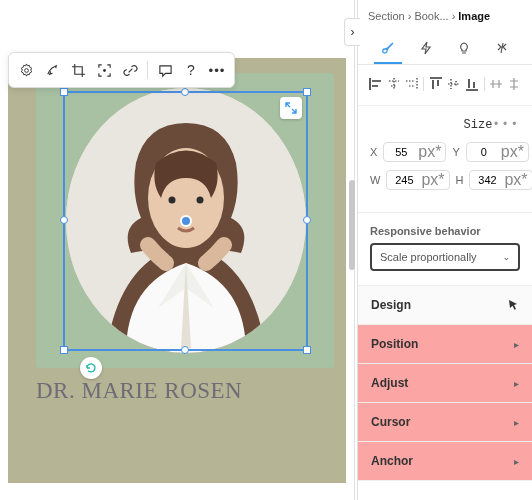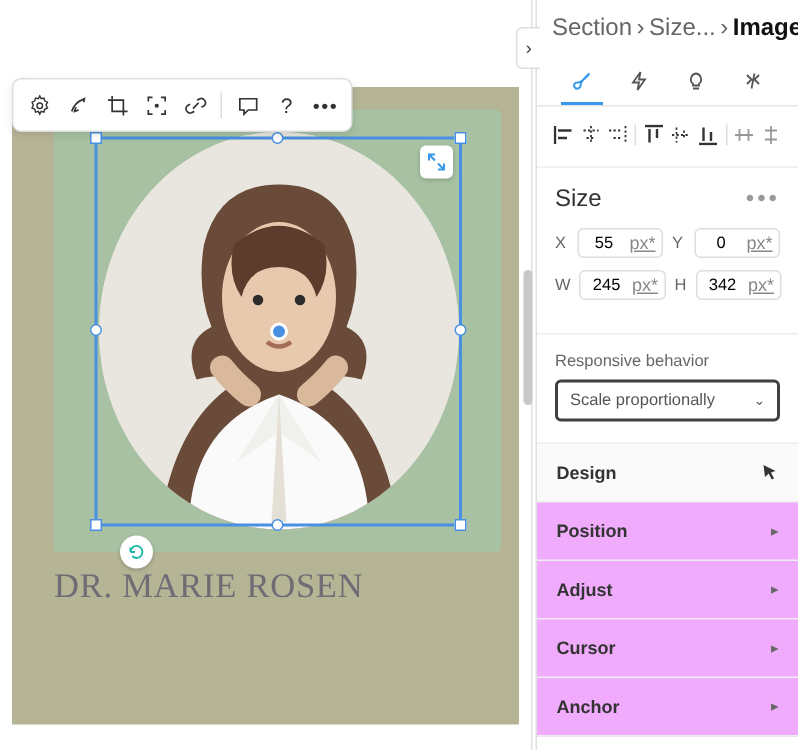--- a/index.html
+++ b/index.html
@@ -19,40 +19,40 @@
 .handle.tm { top: -5px; left: 50%; margin-left: -5px; } .handle.bm { bottom: -5px; left: 50%; margin-left: -5px; }
 .handle.ml { top: 50%; left: -5px; margin-top: -5px; } .handle.mr { top: 50%; right: -5px; margin-top: -5px; }
 .center-dot { position: absolute; top: 50%; left: 50%; width: 12px; height: 12px; margin: -6px; background: #4a90e2; border: 2px solid #fff; border-radius: 50%; }
 .rotate-knob { position: absolute; bottom: -30px; left: 15px; width: 22px; height: 22px; background: #fff; border-radius: 50%; box-shadow: 0 1px 3px rgba(0,0,0,0.2); display: flex; align-items: center; justify-content: center; }
 .oval { position: absolute; left: 58px; top: 30px; width: 240px; height: 265px; border-radius: 50%; overflow: hidden; background: linear-gradient(180deg,#e8e5dc,#d6d3c8); z-index: 2; }
 .oval svg { width: 100%; height: 100%; }
 .title-text { position: absolute; left: 28px; top: 320px; color: #6f6c76; font-family: Georgia, serif; font-size: 23px; letter-spacing: 0.5px; }
 .cta { position: absolute; left: 28px; top: 358px; background: #d6d5bd; padding: 8px 14px; color: #555; font-family: Georgia, serif; font-size: 16px; display: flex; align-items: center; gap: 10px; cursor: pointer; }
 .inspector { position: absolute; right: 0; top: 0; width: 175px; height: 500px; border-left: 1px solid #e0e0e0; }
 .insp-collapse { position: absolute; top: 18px; left: -14px; width: 16px; height: 28px; background: #fff; border: 1px solid #ddd; border-right: none; border-radius: 4px 0 0 4px; display: flex; align-items: center; justify-content: center; cursor: pointer; font-size: 12px; }
-.insp-bc { display: flex; align-items: center; gap: 3px; font-size: 16px; color: #666; padding: 10px 10px 6px 10px; }
+.insp-bc { display: flex; align-items: center; gap: 3px; font-size: 11px; color: #666; padding: 10px 10px 6px 10px; }
 .insp-bc .cur { color: #111; font-weight: 600; }
 .insp-tabs { display: flex; justify-content: space-between; padding: 6px 16px 0 16px; border-bottom: 1px solid #e5e5e5; }
 .insp-tab { width: 28px; height: 30px; display: flex; align-items: center; justify-content: center; cursor: pointer; color: #555; border-bottom: 2px solid transparent; }
 .insp-tab.active { color: #3899ec; border-bottom: 2px solid #3899ec; }
 .align-row { display: flex; align-items: center; gap: 2px; padding: 10px 10px 12px 10px; border-bottom: 1px solid #eee; }
 .align-btn { width: 20px; height: 18px; display: flex; align-items: center; justify-content: center; cursor: pointer; color: #333; }
 .align-sep { width: 1px; height: 14px; background: #ddd; margin: 0 2px; }
 .section { padding: 12px 12px 14px 12px; border-bottom: 1px solid #eee; }
-.sec-head { display: flex; justify-content: space-between; align-items: center; font-size: 16px; color: #333; margin-bottom: 10px; }
+.sec-head { display: flex; justify-content: flex-end; align-items: center; font-size: 12px; color: #333; margin-bottom: 10px; font-family: Liberation Mono, monospace; }
 .sec-dots { color: #999; letter-spacing: 2px; cursor: pointer; }
 .input-row { display: flex; align-items: center; gap: 6px; margin-bottom: 8px; }
 .input-row label { width: 14px; font-size: 11px; color: #666; }
 .num-input { flex: 1; display: flex; align-items: center; border: 1px solid #ddd; border-radius: 4px; height: 20px; background: #fff; }
 .num-input input { border: none; width: 34px; font-size: 11px; text-align: center; outline: none; background: transparent; }
-.num-input .unit { font-size: 12px; color: #888; padding-right: 4px; text-decoration: underline; }
-.sec-label { font-size: 11px; color: #666; margin-bottom: 6px; }
+.num-input .unit { font-size: 16px; color: #888; padding-right: 4px; }
+.sec-label { font-size: 11px; color: #666; margin-bottom: 6px; font-weight: bold; }
 .dropdown { width: 100%; height: 28px; border: 2px solid #404040; border-radius: 4px; display: flex; align-items: center; justify-content: space-between; padding: 0 8px; font-size: 11px; color: #555; cursor: pointer; background: #fff; }
 .acc-item { display: flex; justify-content: space-between; align-items: center; padding: 12px 13px; border-bottom: 1px solid #eee; font-size: 12px; cursor: pointer; background: #fafafa; }
-.acc-item.light { background: #f0abfc; gap: 28px; }
+.acc-item.light { background: #fca5a5; gap: 28px; }
 .acc-item .chev { font-size: 10px; color: #666; }
 .scrollbar-track { position: absolute; right: -2px; top: 180px; width: 8px; height: 240px; }
 .scrollbar-thumb { width: 6px; height: 90px; background: #c8c8c8; border-radius: 3px; margin: 0 auto; }
 </style>
 </head>
 <body>
 
 <div class="canvas-area">
   <div class="page-bg">
     <div class="green-card"></div>
@@ -146,21 +146,21 @@
 </div>
 
 <div class="inspector">
   <div class="insp-collapse">
       <span>›</span>
     </div>
 
   <div class="insp-bc">
     <span>Section</span>
     <span>›</span>
-    <span>Size...</span>
+    <span>Book...</span>
     <span>›</span>
     <span class="cur">Image</span>
   </div>
 
   <div class="insp-tabs">
     <div class="insp-tab active">
         <svg width="16" height="16" viewBox="0 0 16 16">
           <path d="M3 12c1 2 4 1 4-1 0-2 3-6 6-8-2 3-6 6-8 6-2 0-3 2-2 3z" stroke="currentColor" stroke-width="1.3" fill="none"></path>
         </svg>
       </div>

